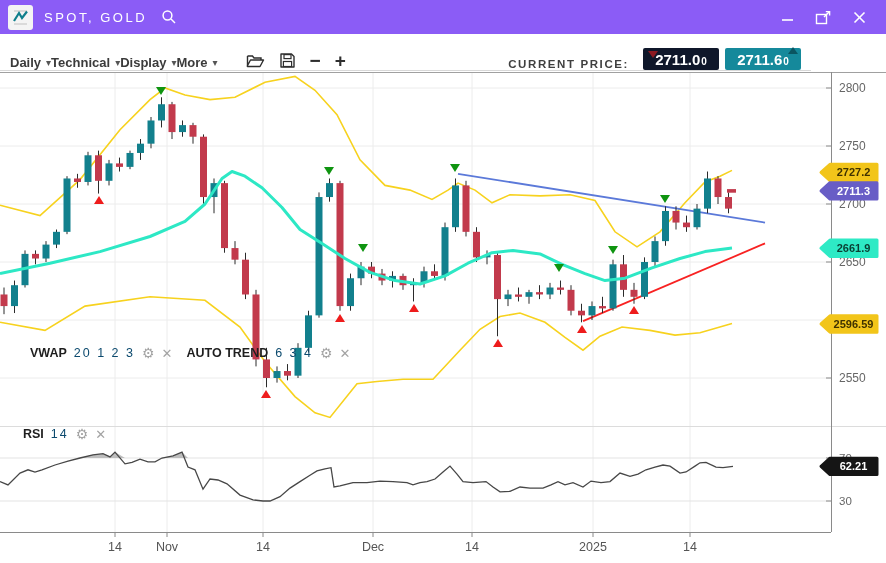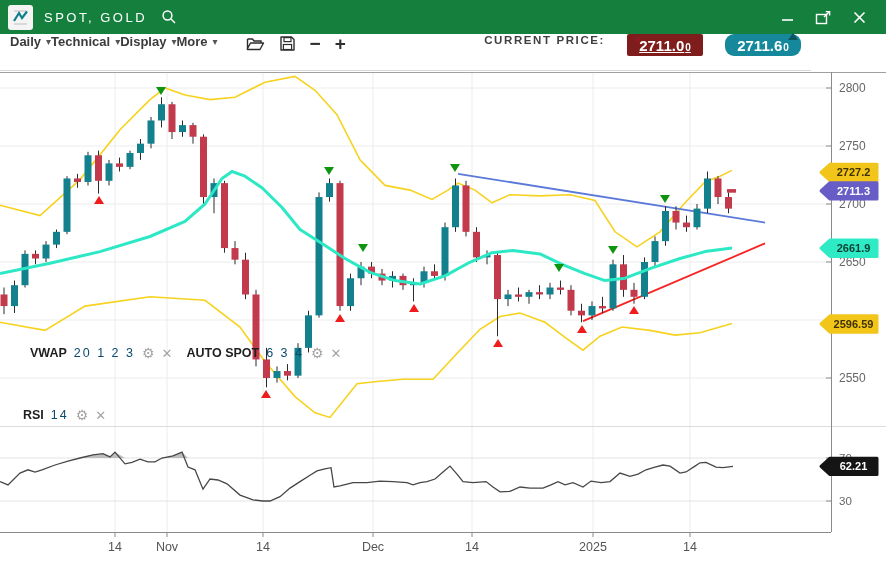--- a/index.html
+++ b/index.html
@@ -1,42 +1,42 @@
 <!DOCTYPE html>
 <html><head>
 <meta charset="utf-8">
 <style>
   html,body{margin:0;padding:0;background:#fff;}
   .app{position:relative;width:886px;height:563px;overflow:hidden;
        font-family:"Liberation Sans",sans-serif;background:#fff;}
   
-  .titlebar{position:absolute;top:0;left:0;width:886px;height:34px;background:#15803d;
+  .titlebar{position:absolute;top:0;left:0;width:886px;height:34px;background:#8b5cf6;
             display:flex;align-items:center;z-index:5;}
   .app-icon{width:25px;height:25px;margin-left:8px;background:#f4f4f4;border-radius:3px;
             display:flex;align-items:center;justify-content:center;}
   .tb-title{color:#fff;font-size:13px;letter-spacing:2.5px;margin-left:11px;font-weight:500;}
   .tb-search{margin-left:14px;display:flex;align-items:center;cursor:pointer;}
   .win-controls{margin-left:auto;display:flex;align-items:center;gap:10px;padding-right:14px;}
   .win-btn{width:26px;height:22px;display:flex;align-items:center;justify-content:center;cursor:pointer;}
   
   .toolbar{position:absolute;top:34px;left:0;width:811px;height:37px;background:#fff;
-           border-bottom:1px solid #d8d8d8;display:flex;align-items:flex-start;z-index:5;box-sizing:border-box;}
+           border-bottom:1px solid #d8d8d8;display:flex;align-items:flex-end;z-index:5;box-sizing:border-box;}
   .menu{display:flex;align-items:center;gap:5px;cursor:pointer;color:#3b3b3b;
         font-size:13px;font-weight:700;}
   .menu:first-child{margin-left:10px;}
   .menu .caret{font-size:10px;color:#555;font-family:"DejaVu Sans",sans-serif;}
   .tool-icons{display:flex;align-items:center;gap:14px;margin-left:28px;}
   .icon-btn{display:flex;align-items:center;justify-content:center;cursor:pointer;color:#3b3b3b;}
   .glyph-btn{font-size:19px;font-weight:700;color:#2e2e2e;line-height:1;}
   .cp-label{margin-left:auto;font-size:11.5px;letter-spacing:1.6px;color:#3f3f3f;font-weight:700;}
   .price-badge{position:relative;width:76px;height:22px;border-radius:2px;display:flex;
                align-items:center;justify-content:center;color:#fff;font-size:15px;font-weight:600;}
   .price-badge .frac{font-size:10px;margin-left:1px;align-self:flex-end;line-height:1.6;}
-  .badge-sell{background:#7f1d1d;margin-left:22px;text-decoration:underline;}
-  .badge-buy{background:#15899b;margin-left:22px;margin-right:10px;border-radius:9px;}
+  .badge-sell{background:#0f172a;margin-left:14px;}
+  .badge-buy{background:#15899b;margin-left:6px;margin-right:10px;}
   .arr{position:absolute;width:0;height:0;}
   .arr-down{left:5px;top:3px;border-left:5px solid transparent;border-right:5px solid transparent;
             border-top:7px solid #8c1a22;}
   .arr-up{right:3px;top:-1px;border-left:5px solid transparent;border-right:5px solid transparent;
           border-bottom:7px solid #0a5561;}
   
   .chart-wrap{position:absolute;top:0;left:0;width:886px;height:563px;}
   svg text{font-family:"Liberation Sans",sans-serif;}
   .ind-label{position:absolute;display:flex;align-items:center;gap:3px;font-size:12.5px;z-index:4;
              background:transparent;white-space:nowrap;}
@@ -301,28 +301,28 @@
 
     <div class="ind-label" style="left:30px;top:346px;">
       <div class="ind-group">
         <span class="ind-name">VWAP</span>
         <span class="ind-params">20 1 2 3</span>
         <span class="ind-gear">⚙</span>
         <span class="ind-close">✕</span>
       </div>
       <span class="gap"></span>
       <div class="ind-group">
-        <span class="ind-name">AUTO SPOT</span>
+        <span class="ind-name">AUTO TREND</span>
         <span class="ind-params">6 3 4</span>
         <span class="ind-gear">⚙</span>
         <span class="ind-close">✕</span>
       </div>
     </div>
 
-    <div class="ind-label" style="left:23px;top:408px;">
+    <div class="ind-label" style="left:23px;top:427px;">
       <div class="ind-group">
         <span class="ind-name">RSI</span>
         <span class="ind-params">14</span>
         <span class="ind-gear">⚙</span>
         <span class="ind-close">✕</span>
       </div>
     </div>
   </div>
 
   <div class="titlebar">

